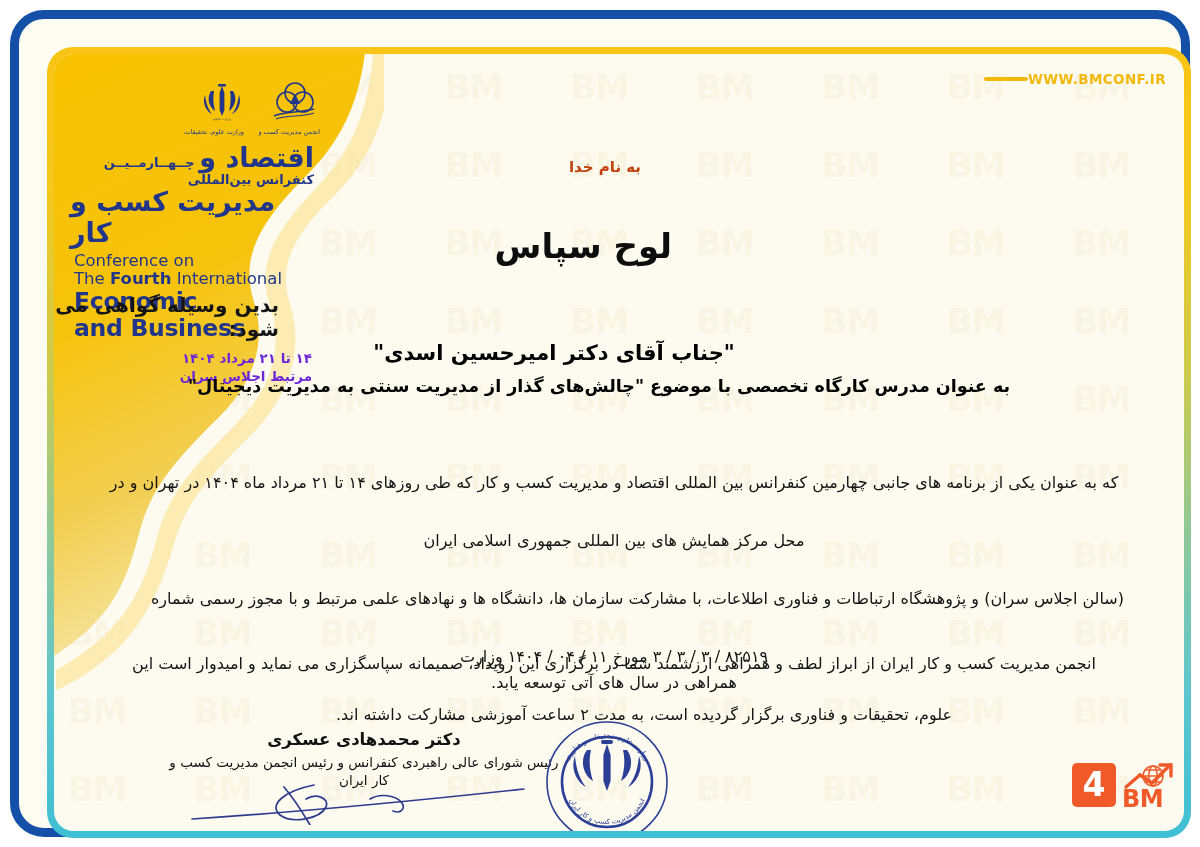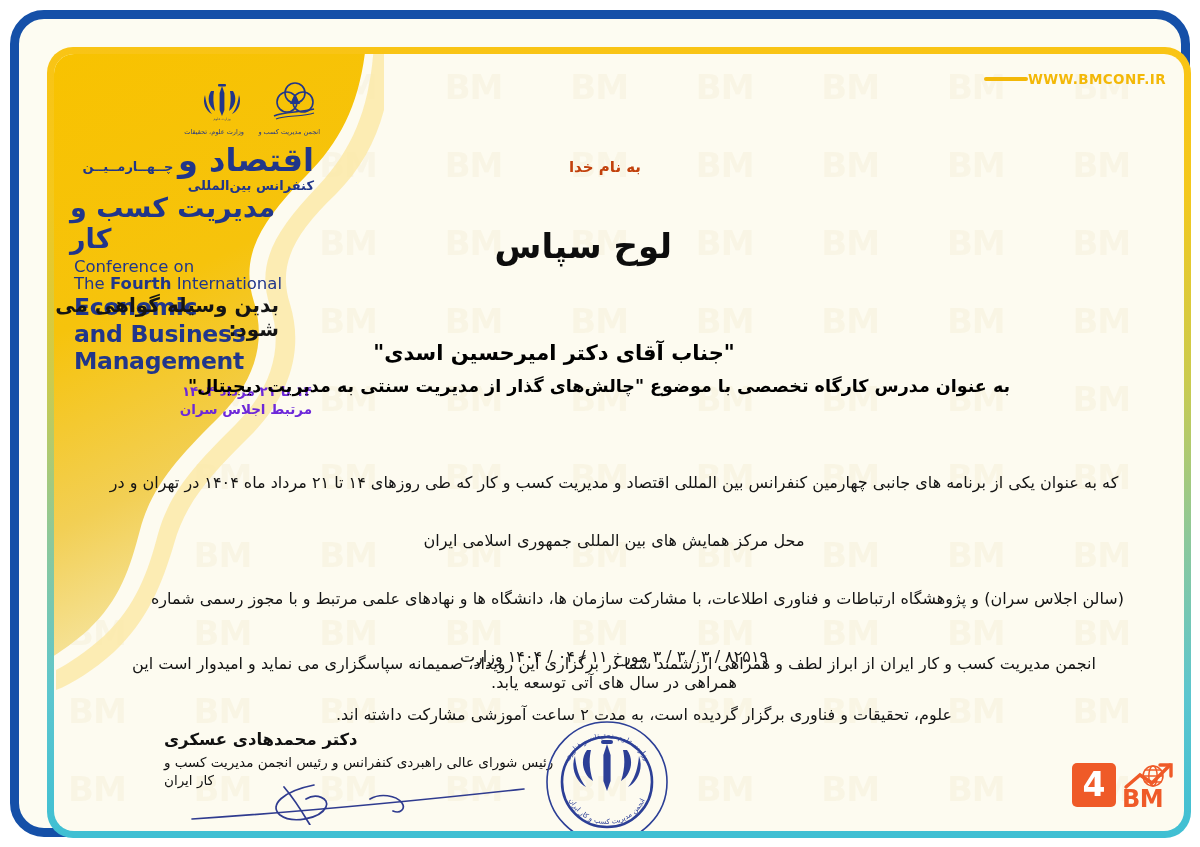--- a/index.html
+++ b/index.html
@@ -114,21 +114,21 @@
 
   .fa-line { color: #21368a; font-weight: 700; direction: rtl; }
 
   #brand-fa-1 {
     font-size: 13px;
     letter-spacing: -.3px;
     margin: 2px 6px 0 0;
     text-align: right;
     line-height: 1.15;
   }
-  #brand-fa-1 .big { font-size: 32px; margin-top: 15px; }
+  #brand-fa-1 .big { font-size: 27px; margin-top: 15px; }
   #brand-fa-2 {
     font-size: 27px;
     margin: -2px 6px 2px 0;
     text-align: left;
     line-height: 1.15;
   }
 
   #brand-en {
     direction: ltr;
     text-align: left;
@@ -243,21 +243,21 @@
     right: 60px; top: 600px;
     width: 1020px;
     text-align: center;
     font-size: 16px;
     font-weight: 500;
   }
 
   
   .sig {
     position: absolute;
-    text-align: left;
+    text-align: center;
     direction: rtl;
   }
   #sig-left  { right: 620px; top: 676px; width: 400px; }
   #sig-right { right: 135px; top: 685px; width: 330px; }
   .sig-name {
     font-size: 16.5px;
     font-weight: 600;
     color: #111;
     margin-bottom: 5px;
   }
@@ -493,21 +493,20 @@
             <span>کنفرانس بین‌المللی</span>
           </div>
 
           <div id="brand-fa-2" class="fa-line">مدیریت کسب و کار</div>
 
           <div id="brand-en">
             <div class="en-small">Conference on</div>
             <div class="en-small"><span>The </span><b>Fourth</b><span> International</span></div>
             <div class="en-big">Economic</div>
             <div class="en-big">and Business</div>
-            <div class="en-big">Management</div>
           </div>
 
           <div id="brand-date">
             <div>۱۴ تا ۲۱ مرداد ۱۴۰۴</div>
             <div>مرتبط اجلاس سران</div>
           </div>
         </div>
 
         <div id="url-wrap">
           <span id="url-dash"></span>

